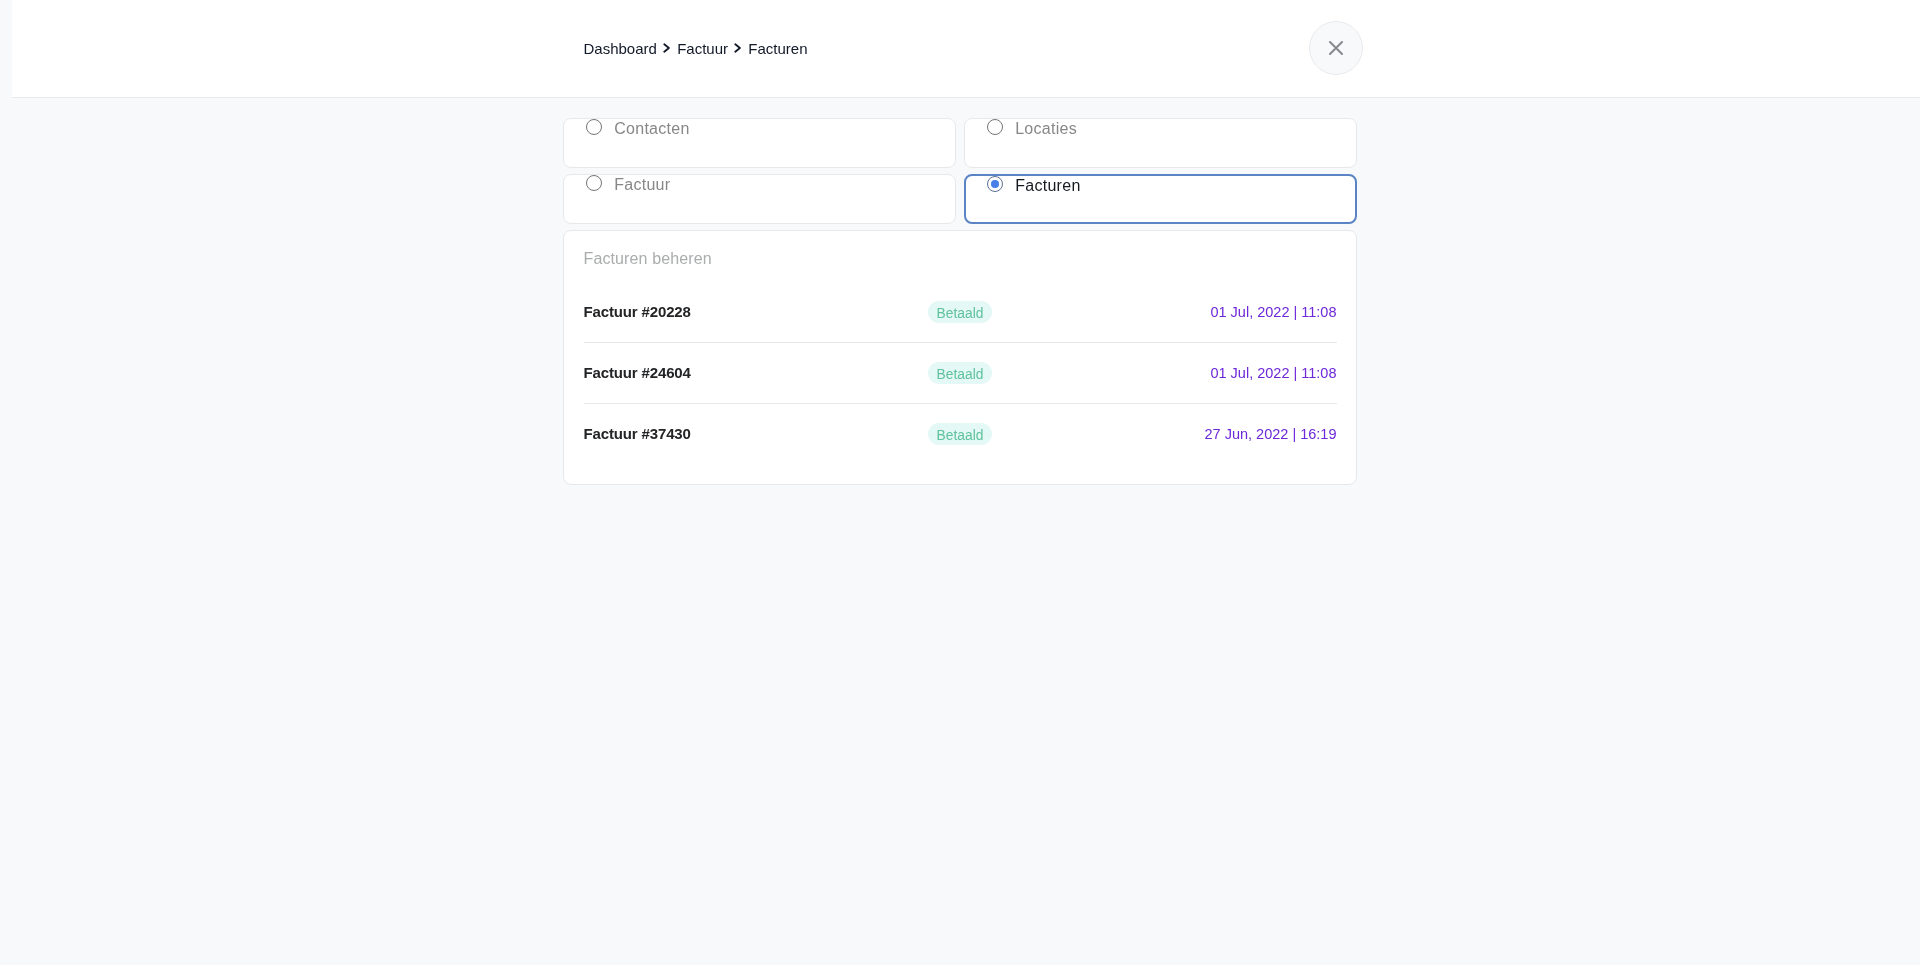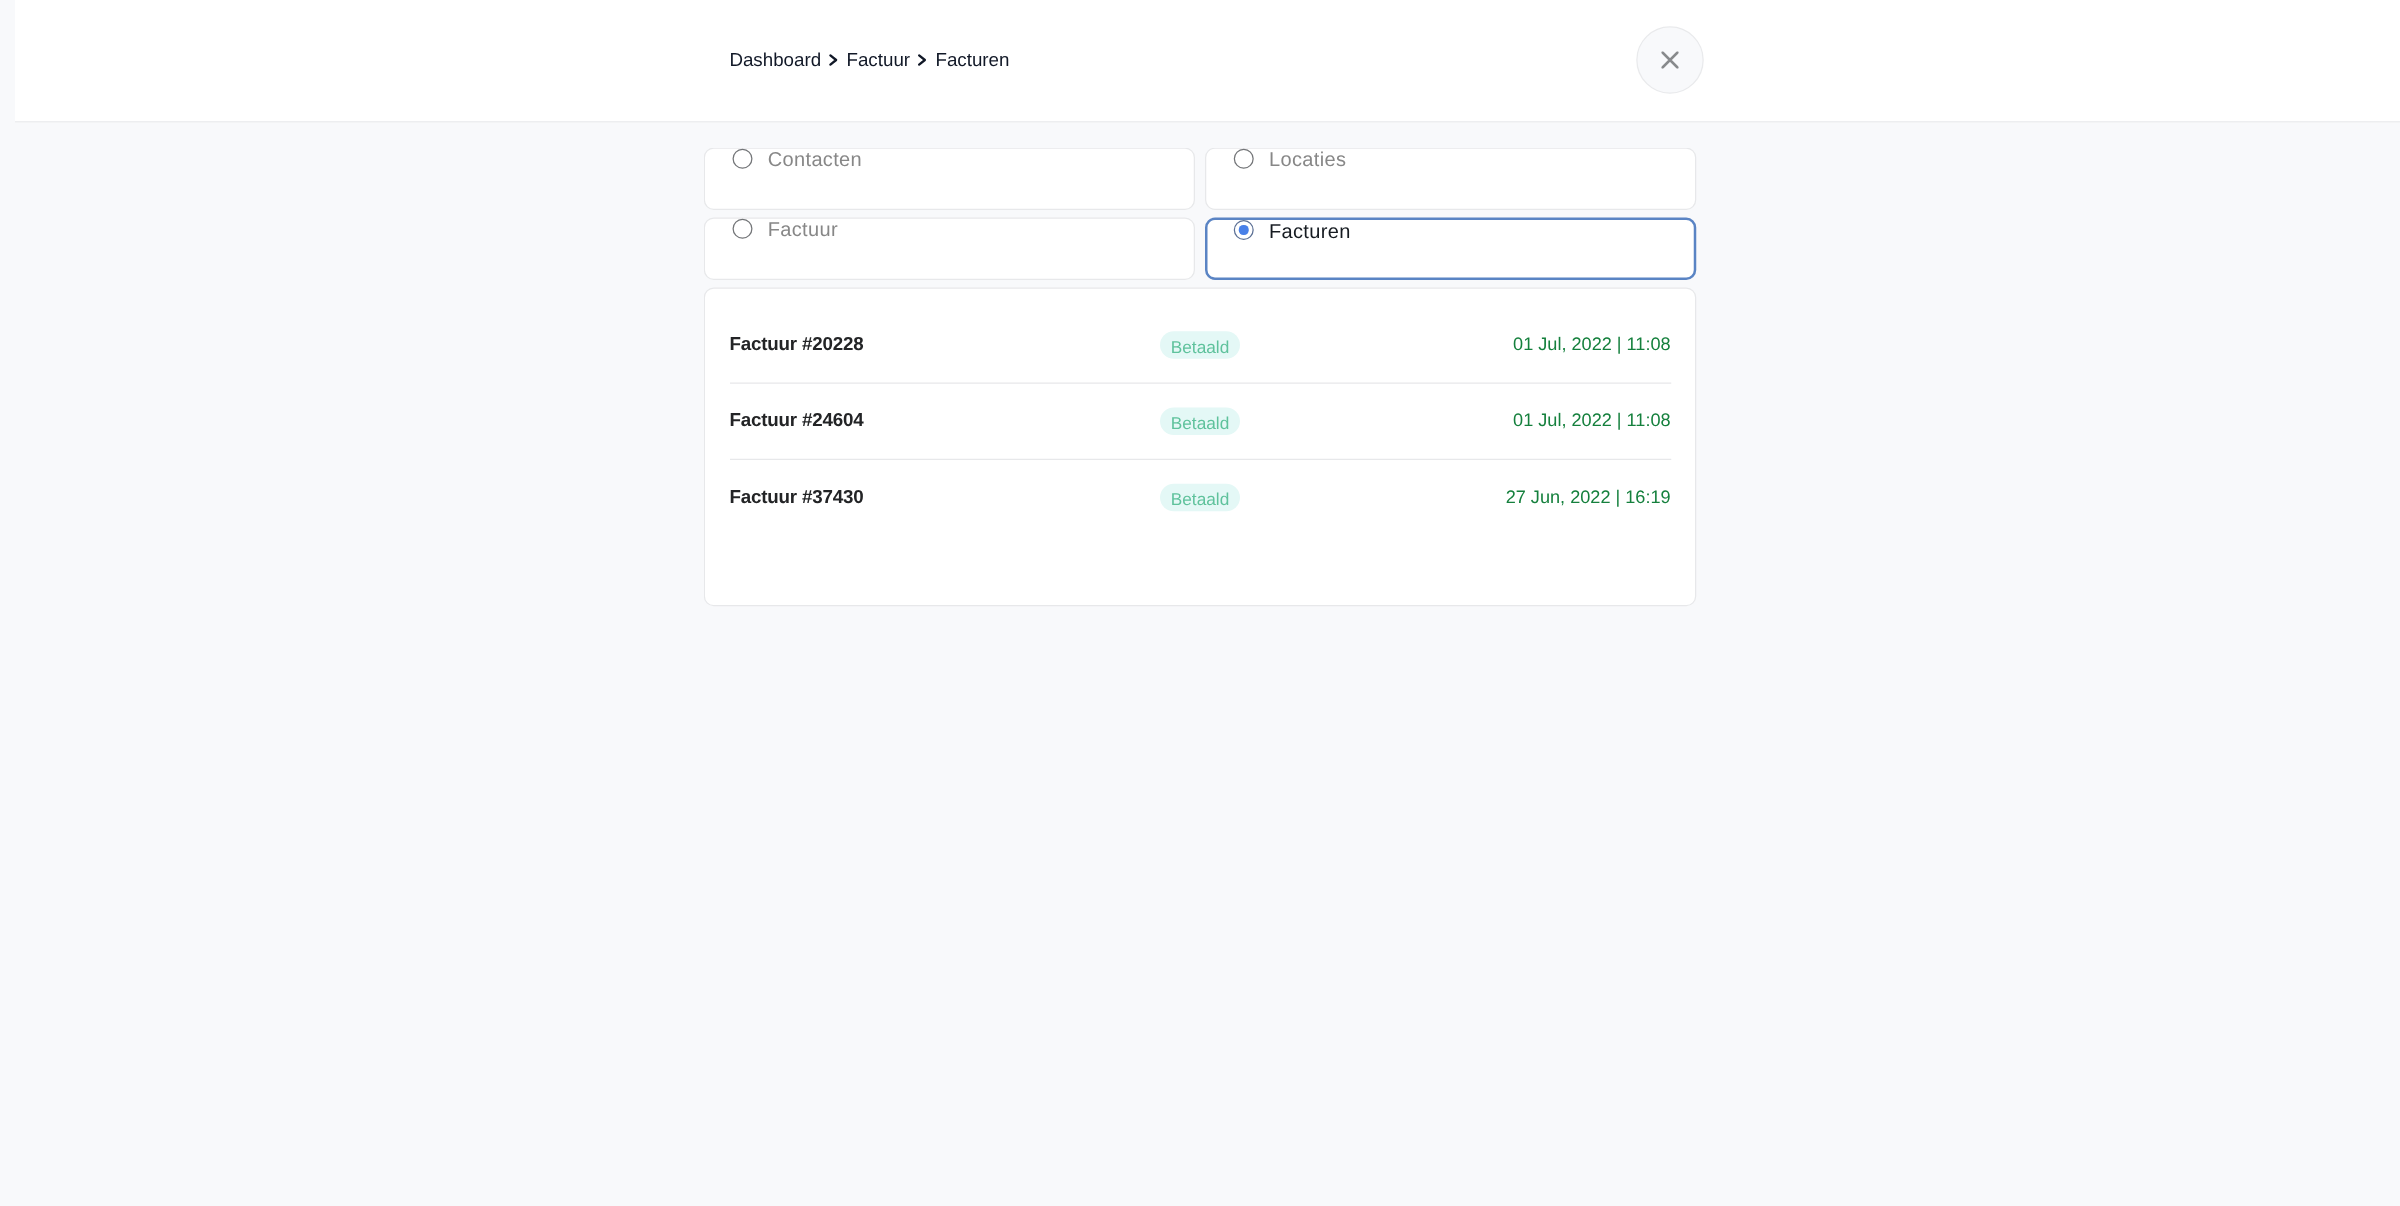--- a/index.html
+++ b/index.html
@@ -164,21 +164,21 @@
     color: #5fc29c;
     background: #e4f8f6;
     border-radius: 11px;
     padding: 6.4px 0 1.8px 0;
   }
   .row-date {
     position: absolute;
     right: 0;
     font-size: 14.5px;
     line-height: 14.5px;
-    color: #15803d;
+    color: #6d28d9;
   }
 </style>
 </head>
 <body>
 
 <div class="topbar">
   <div class="breadcrumb">
     <span class="crumb">Dashboard</span>
     <span class="crumb-sep">
       <svg width="8" height="10" viewBox="0 0 8 10" fill="none">
@@ -216,20 +216,21 @@
     </div>
     <div class="opt selected">
       <span class="radio-sel">
           <i></i>
         </span>
       <span class="opt-label">Facturen</span>
     </div>
   </div>
 
   <div class="card">
+    <div class="card-title">Facturen beheren</div>
     <div class="rows">
       <div class="row">
         <span class="row-name">Factuur #20228</span>
         <span class="badge">Betaald</span>
         <span class="row-date">01 Jul, 2022 | 11:08</span>
       </div>
       <div class="row">
         <span class="row-name">Factuur #24604</span>
         <span class="badge">Betaald</span>
         <span class="row-date">01 Jul, 2022 | 11:08</span>

